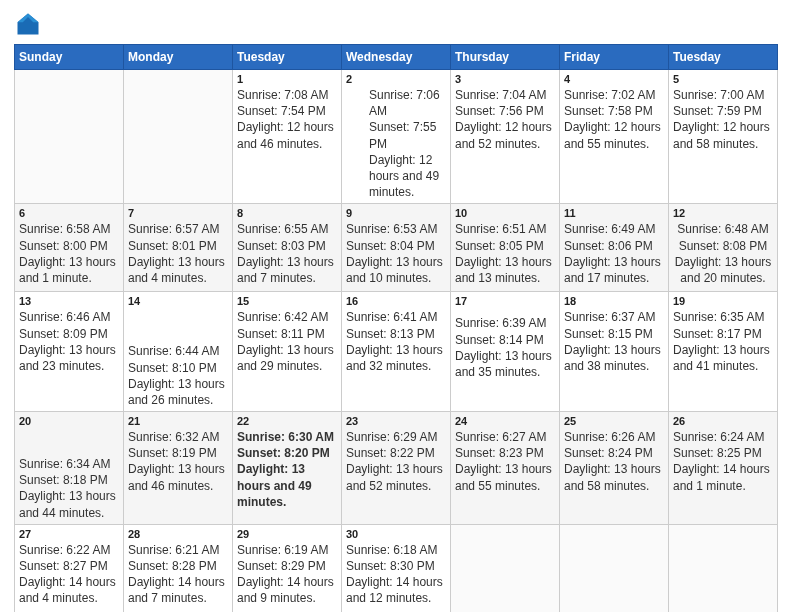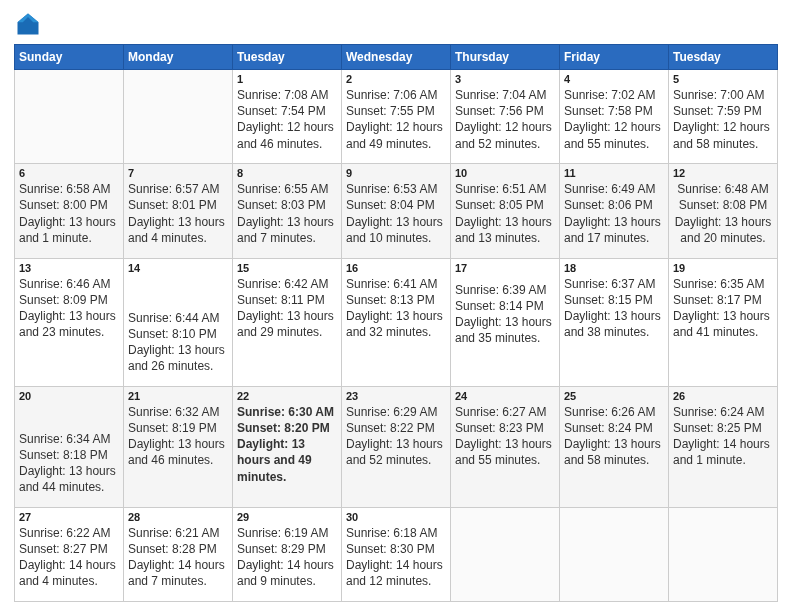--- a/index.html
+++ b/index.html
@@ -142,21 +142,21 @@
           <td class="empty-cell"></td>
           <td class="empty-cell"></td>
           <td>
             <span class="day-number">1</span>
             <div class="cell-info" style="white-space: pre-line;">Sunrise: 7:08 AM
 Sunset: 7:54 PM
 Daylight: 12 hours and 46 minutes.</div>
           </td>
           <td>
             <span class="day-number">2</span>
-            <div class="cell-info" style="white-space: pre-line;">Sunrise: 7:06 AM
+            <div class="cell-info" style="white-space: pre-line; margin-left: 23px;">Sunrise: 7:06 AM
 Sunset: 7:55 PM
 Daylight: 12 hours and 49 minutes.</div>
           </td>
           <td>
             <span class="day-number">3</span>
             <div class="cell-info" style="white-space: pre-line;">Sunrise: 7:04 AM
 Sunset: 7:56 PM
 Daylight: 12 hours and 52 minutes.</div>
           </td>
           <td>

